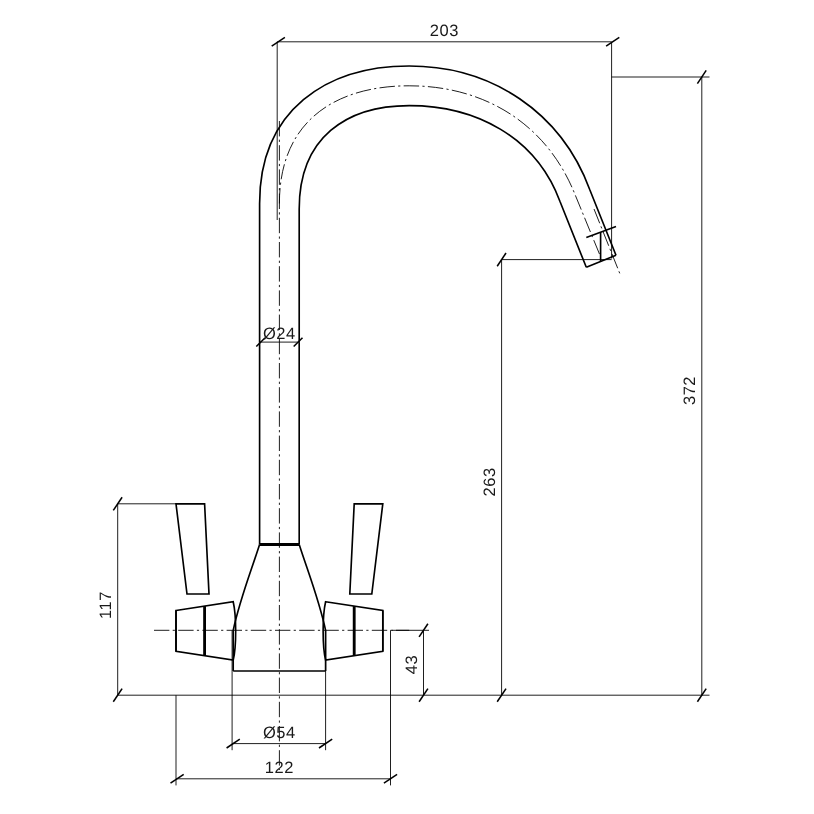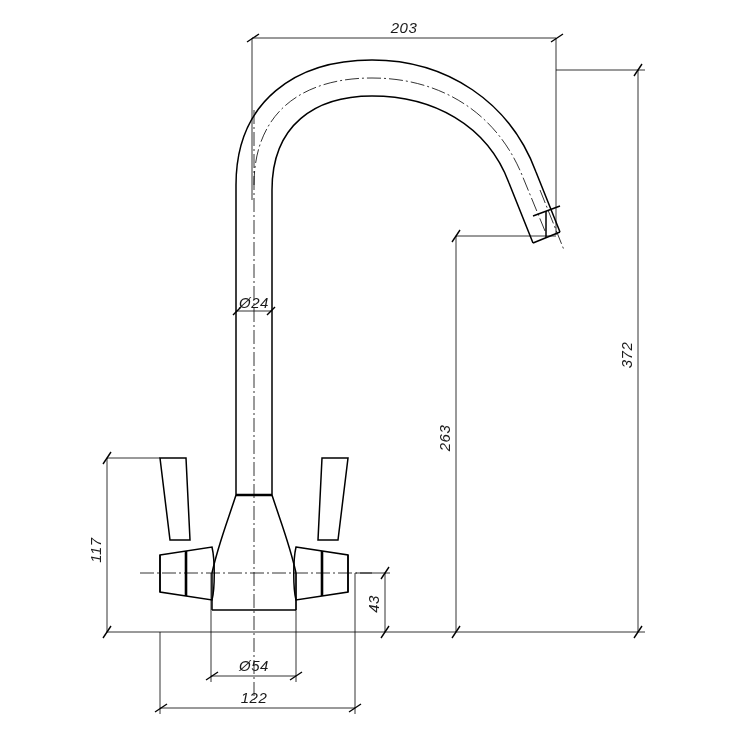--- a/index.html
+++ b/index.html
@@ -10,21 +10,20 @@
   }
   body {
     font-family: "Liberation Sans", sans-serif;
   }
   #drawing-root {
     position: relative;
     width: 719px;
     height: 740px;
     background: #ffffff;
     overflow: hidden;
-    font-style: italic;
   }
   #drawing-svg {
     display: block;
     width: 740px;
     height: 740px;
   }
   .dim-text {
     font-family: "Liberation Sans", sans-serif;
     font-size: 15px;
     fill: #1a1a1a;

